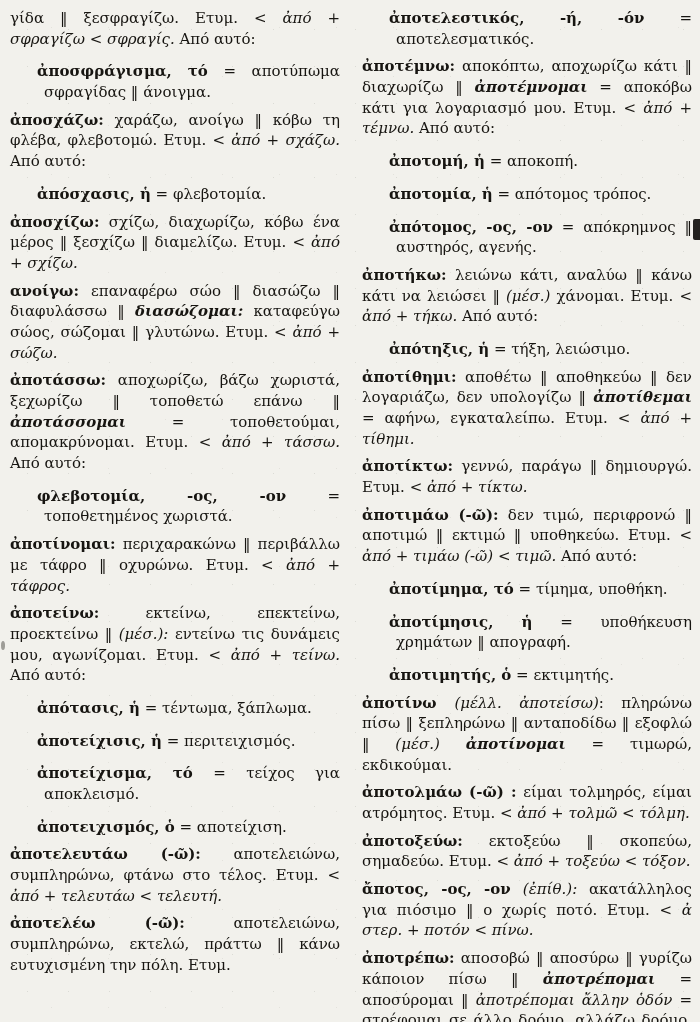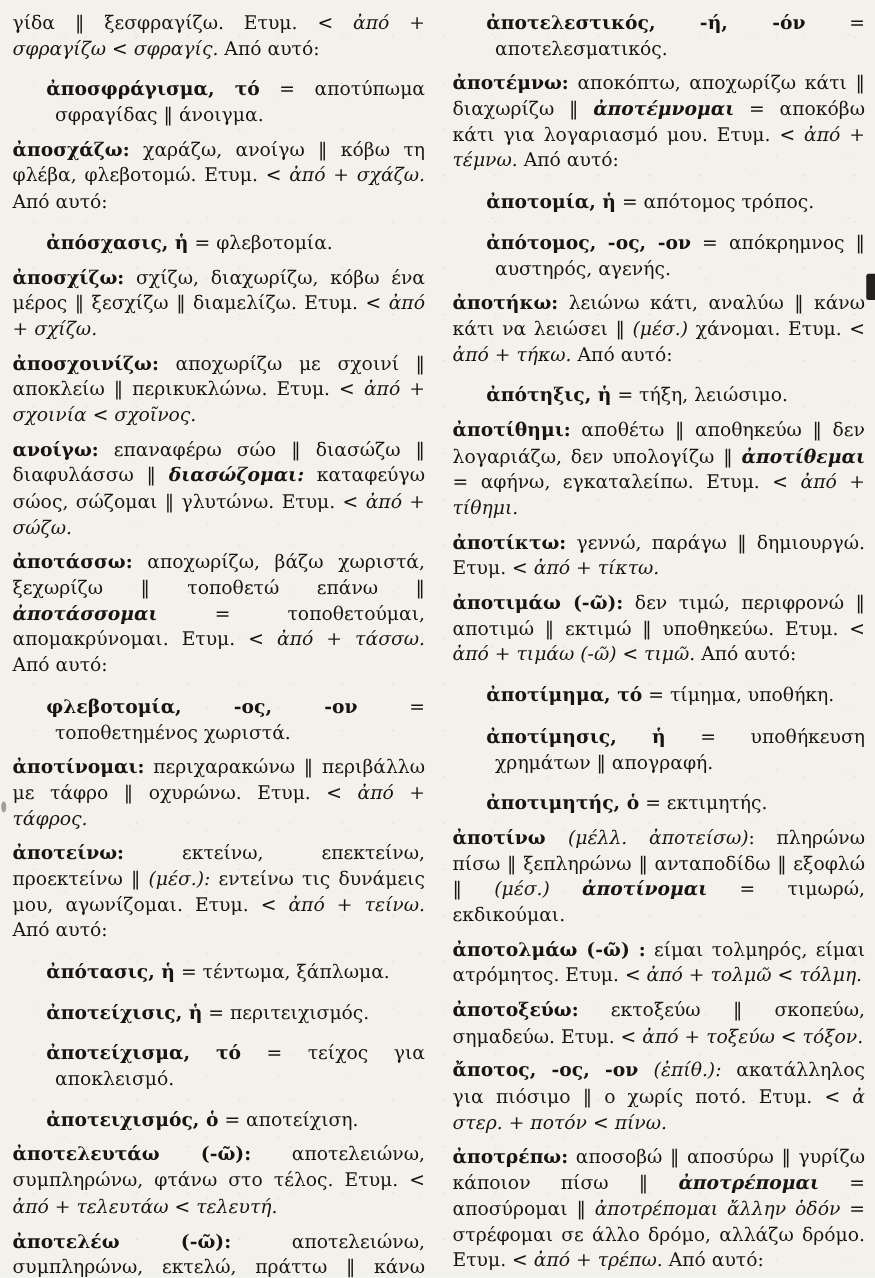--- a/index.html
+++ b/index.html
@@ -45,36 +45,36 @@
 </head>
 <body>
 
 <div class="page">
   <div class="col">
       <p class="entry"><span>γίδα ‖ ξεσφραγίζω. Ετυμ. </span><span class="i">&lt; ἀπό + σφραγίζω &lt; σφραγίς.</span><span> Από αυτό:</span></p>
       <p class="entry sub"><span class="b">ἀποσφράγισμα, τό</span><span> = αποτύπωμα σφραγίδας ‖ άνοιγμα.</span></p>
       <p class="entry"><span class="b">ἀποσχάζω:</span><span> χαράζω, ανοίγω ‖ κόβω τη φλέβα, φλεβοτομώ. Ετυμ. </span><span class="i">&lt; ἀπό + σχάζω.</span><span> Από αυτό:</span></p>
       <p class="entry sub"><span class="b">ἀπόσχασις, ἡ</span><span> = φλεβοτομία.</span></p>
       <p class="entry"><span class="b">ἀποσχίζω:</span><span> σχίζω, διαχωρίζω, κόβω ένα μέρος ‖ ξεσχίζω ‖ διαμελίζω. Ετυμ. </span><span class="i">&lt; ἀπό + σχίζω.</span></p>
-      <p class="entry"><span class="b">ἀποσχοινίζω:</span><span> αποχωρίζω με σχοινί ‖ αποκλείω ‖ περικυκλώνω. Ετυμ. </span><span class="i">&lt; ἀπό + σχοινία &lt; σχοῖνος.</span></p>
       <p class="entry"><span class="b">ανοίγω:</span><span> επαναφέρω σώο ‖ διασώζω ‖ διαφυλάσσω ‖ </span><span class="bi">διασώζομαι:</span><span> καταφεύγω σώος, σώζομαι ‖ γλυτώνω. Ετυμ. </span><span class="i">&lt; ἀπό + σώζω.</span></p>
       <p class="entry"><span class="b">ἀποτάσσω:</span><span> αποχωρίζω, βάζω χωριστά, ξεχωρίζω ‖ τοποθετώ επάνω ‖ </span><span class="bi">ἀποτάσσομαι</span><span> = τοποθετούμαι, απομακρύνομαι. Ετυμ. </span><span class="i">&lt; ἀπό + τάσσω.</span><span> Από αυτό:</span></p>
       <p class="entry sub"><span class="b">φλεβοτομία, -ος, -ον</span><span> = τοποθετημένος χωριστά.</span></p>
       <p class="entry"><span class="b">ἀποτίνομαι:</span><span> περιχαρακώνω ‖ περιβάλλω με τάφρο ‖ οχυρώνω. Ετυμ. </span><span class="i">&lt; ἀπό + τάφρος.</span></p>
       <p class="entry"><span class="b">ἀποτείνω:</span><span> εκτείνω, επεκτείνω, προεκτείνω ‖ </span><span class="i">(μέσ.):</span><span> εντείνω τις δυνάμεις μου, αγωνίζομαι. Ετυμ. </span><span class="i">&lt; ἀπό + τείνω.</span><span> Από αυτό:</span></p>
       <p class="entry sub"><span class="b">ἀπότασις, ἡ</span><span> = τέντωμα, ξάπλωμα.</span></p>
       <p class="entry sub"><span class="b">ἀποτείχισις, ἡ</span><span> = περιτειχισμός.</span></p>
       <p class="entry sub"><span class="b">ἀποτείχισμα, τό</span><span> = τείχος για αποκλεισμό.</span></p>
       <p class="entry sub"><span class="b">ἀποτειχισμός, ὁ</span><span> = αποτείχιση.</span></p>
       <p class="entry"><span class="b">ἀποτελευτάω (-ῶ):</span><span> αποτελειώνω, συμπληρώνω, φτάνω στο τέλος. Ετυμ. </span><span class="i">&lt; ἀπό + τελευτάω &lt; τελευτή.</span></p>
       <p class="entry"><span class="b">ἀποτελέω (-ῶ):</span><span> αποτελειώνω, συμπληρώνω, εκτελώ, πράττω ‖ κάνω ευτυχισμένη την πόλη. Ετυμ. </span></p>
     </div>
   <div class="col">
       <p class="entry sub"><span class="b">ἀποτελεστικός, -ή, -όν</span><span> = αποτελεσματικός.</span></p>
       <p class="entry"><span class="b">ἀποτέμνω:</span><span> αποκόπτω, αποχωρίζω κάτι ‖ διαχωρίζω ‖ </span><span class="bi">ἀποτέμνομαι</span><span> = αποκόβω κάτι για λογαριασμό μου. Ετυμ. </span><span class="i">&lt; ἀπό + τέμνω.</span><span> Από αυτό:</span></p>
+      <p class="entry sub"><span class="b">ἀποτομή, ἡ</span><span> = αποκοπή.</span></p>
       <p class="entry sub"><span class="b">ἀποτομία, ἡ</span><span> = απότομος τρόπος.</span></p>
       <p class="entry sub"><span class="b">ἀπότομος, -ος, -ον</span><span> = απόκρημνος ‖ αυστηρός, αγενής.</span></p>
       <p class="entry"><span class="b">ἀποτήκω:</span><span> λειώνω κάτι, αναλύω ‖ κάνω κάτι να λειώσει ‖ </span><span class="i">(μέσ.)</span><span> χάνομαι. Ετυμ. </span><span class="i">&lt; ἀπό + τήκω.</span><span> Από αυτό:</span></p>
       <p class="entry sub"><span class="b">ἀπότηξις, ἡ</span><span> = τήξη, λειώσιμο.</span></p>
       <p class="entry"><span class="b">ἀποτίθημι:</span><span> αποθέτω ‖ αποθηκεύω ‖ δεν λογαριάζω, δεν υπολογίζω ‖ </span><span class="bi">ἀποτίθεμαι</span><span> = αφήνω, εγκαταλείπω. Ετυμ. </span><span class="i">&lt; ἀπό + τίθημι.</span></p>
       <p class="entry"><span class="b">ἀποτίκτω:</span><span> γεννώ, παράγω ‖ δημιουργώ. Ετυμ. </span><span class="i">&lt; ἀπό + τίκτω.</span></p>
       <p class="entry"><span class="b">ἀποτιμάω (-ῶ):</span><span> δεν τιμώ, περιφρονώ ‖ αποτιμώ ‖ εκτιμώ ‖ υποθηκεύω. Ετυμ. </span><span class="i">&lt; ἀπό + τιμάω (-ῶ) &lt; τιμῶ.</span><span> Από αυτό:</span></p>
       <p class="entry sub"><span class="b">ἀποτίμημα, τό</span><span> = τίμημα, υποθήκη.</span></p>
       <p class="entry sub"><span class="b">ἀποτίμησις, ἡ</span><span> = υποθήκευση χρημάτων ‖ απογραφή.</span></p>
       <p class="entry sub"><span class="b">ἀποτιμητής, ὁ</span><span> = εκτιμητής.</span></p>

